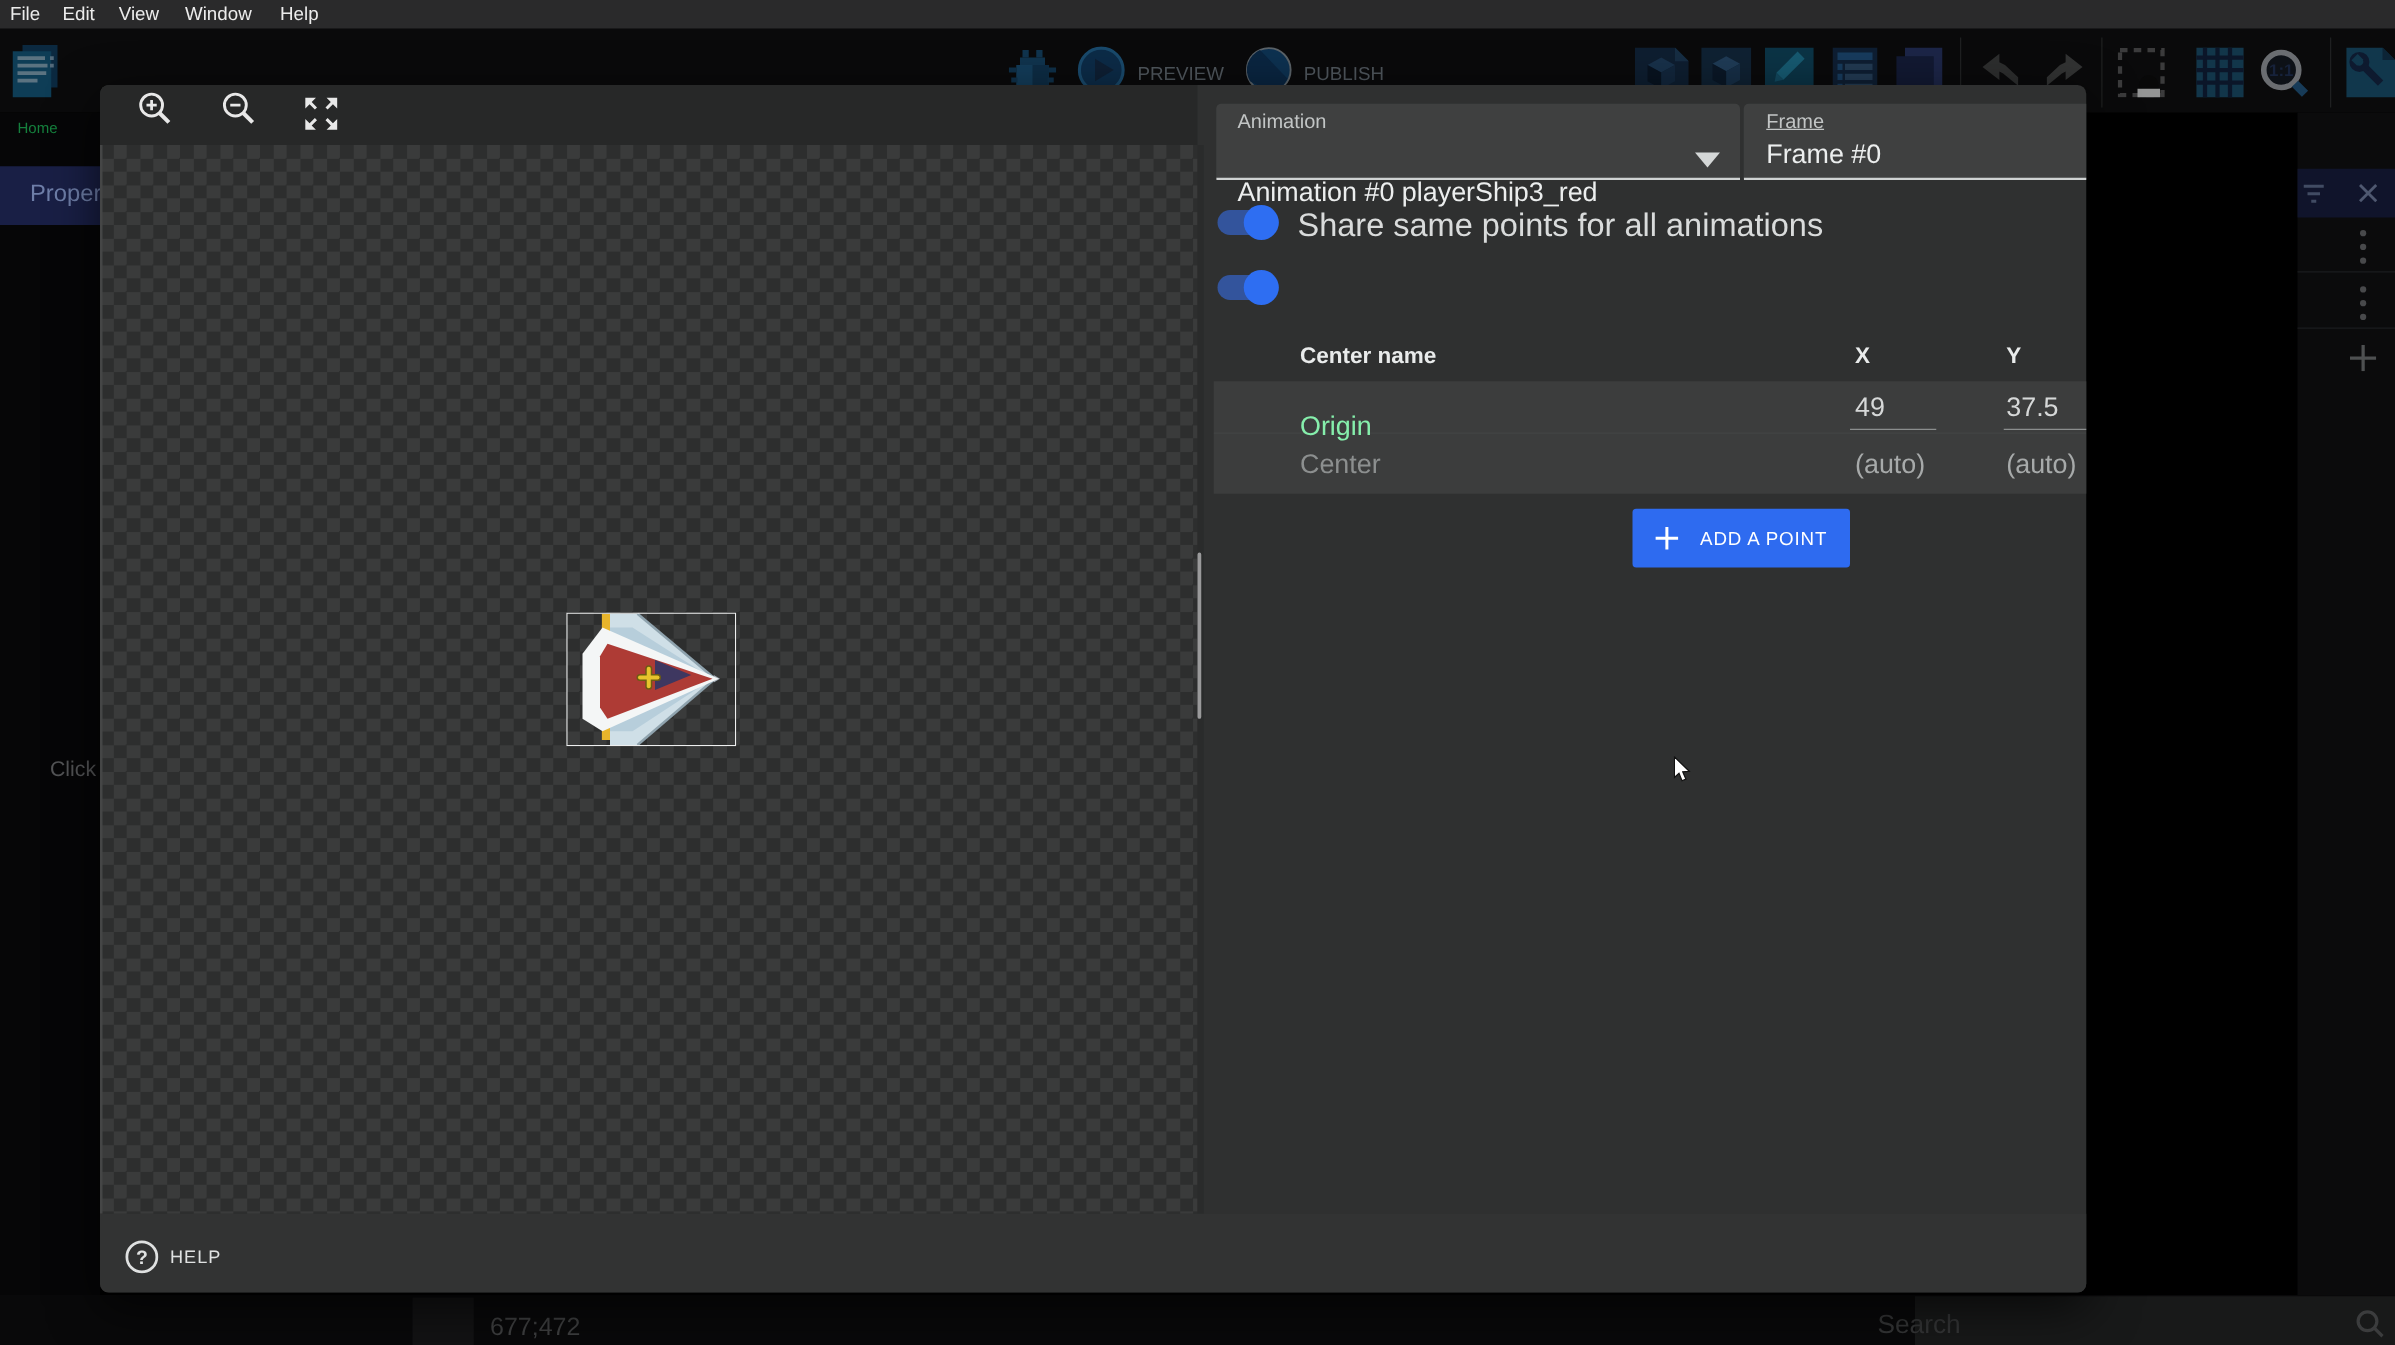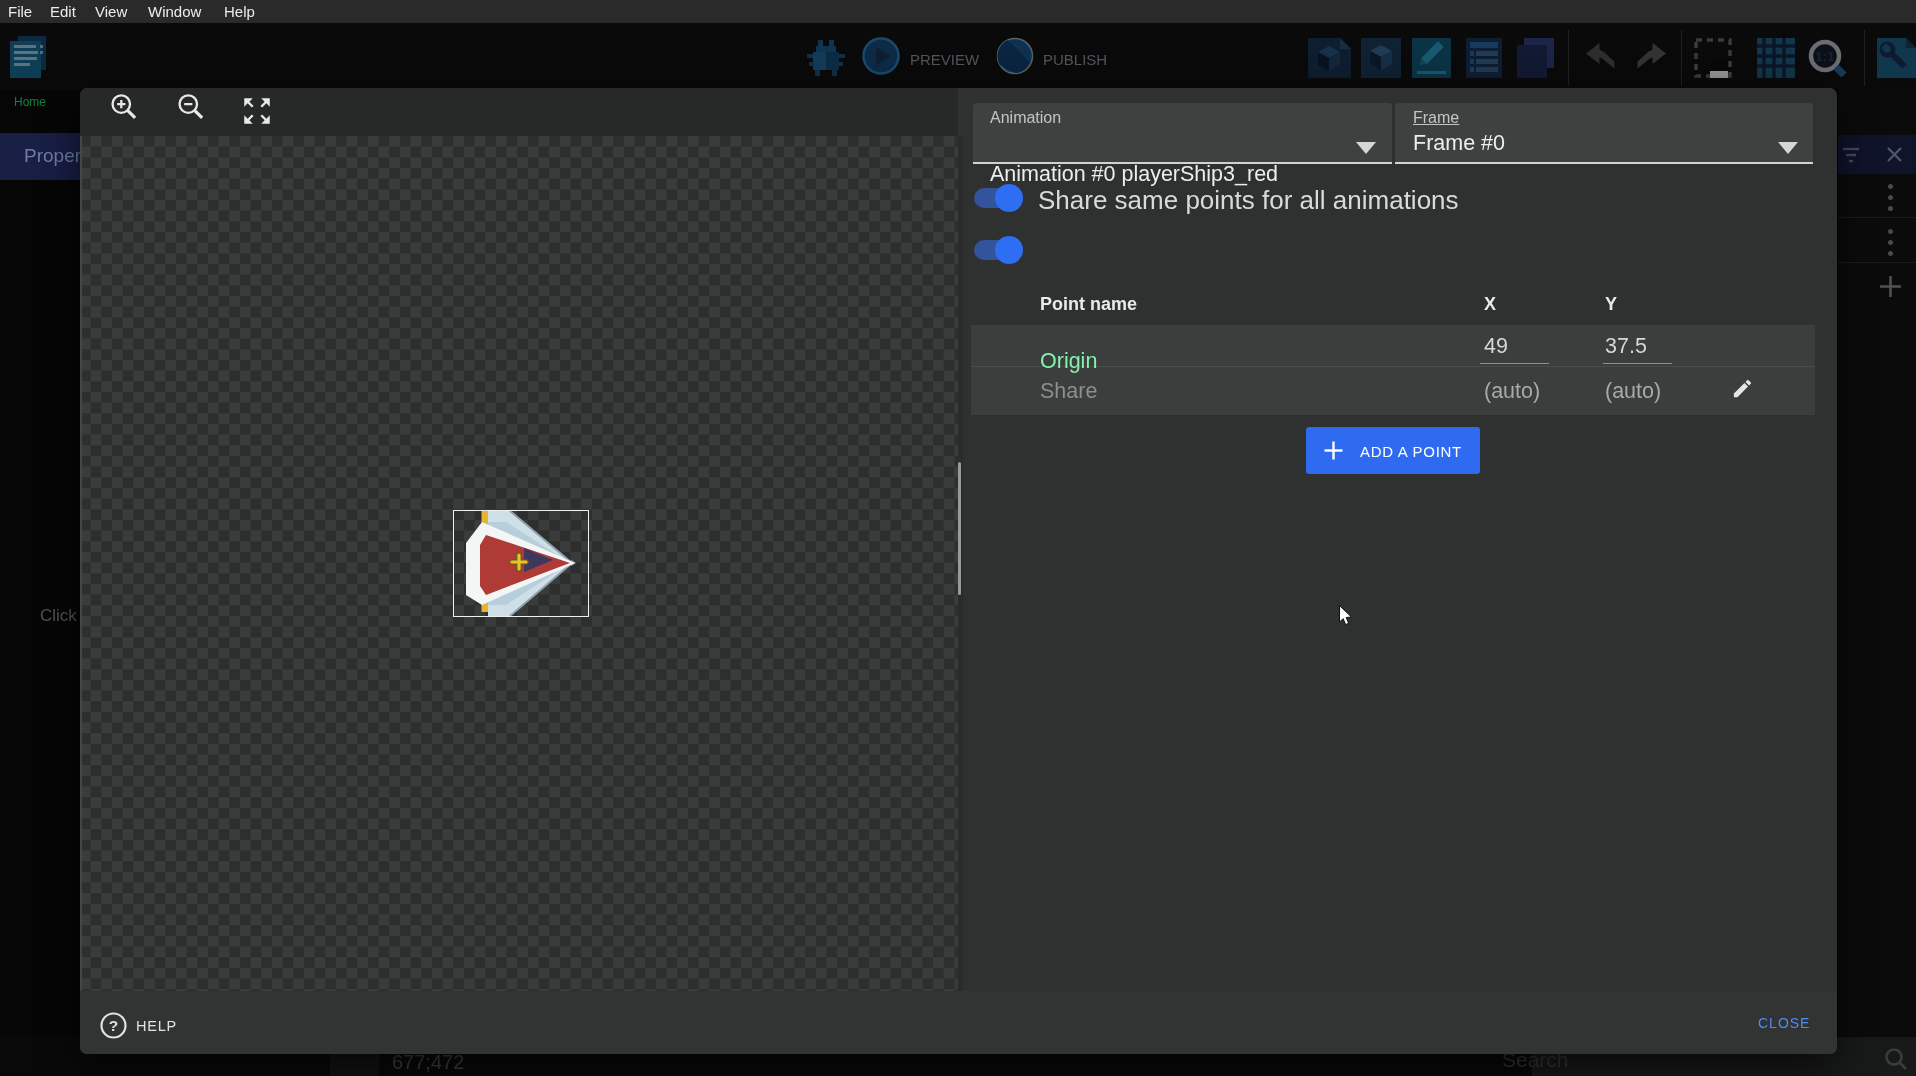--- a/index.html
+++ b/index.html
@@ -191,21 +191,21 @@
 <div class="abs" style="left:0;top:1036px;width:1916px;height:40px;background:#09090a;"></div>
 <div class="abs" style="left:330px;top:1038px;width:49px;height:38px;background:#131314;"></div>
 <span class="txt" style="left:392px;top:1051px;font-size:20px;color:#3e3f40;">677;472</span>
 <div class="abs" style="left:1532px;top:1037px;width:384px;height:39px;background:#181919;"></div>
 <span class="txt" style="left:1502px;top:1048px;font-size:21px;color:#343536;">Search</span>
 <svg class="abs" style="left:1883px;top:1046px;" width="26" height="26" viewBox="0 0 26 26">
   <circle cx="11" cy="11" r="7.5" fill="none" stroke="#3b3c3d" stroke-width="2.6"></circle>
   <line x1="16.5" y1="16.5" x2="23" y2="23" stroke="#3b3c3d" stroke-width="2.6"></line>
 </svg>
 
-<div class="abs" id="dialog" style="left:80px;top:88px;width:1757px;height:966px;background:#2f3030;border-radius:7px;overflow:hidden;box-shadow:0 12px 40px rgba(0,0,0,0.65);">
+<div class="abs" id="dialog" style="left:80px;top:68px;width:1589px;height:966px;background:#2f3030;border-radius:7px;overflow:hidden;box-shadow:0 12px 40px rgba(0,0,0,0.65);">
 
   <div class="abs" style="left:0;top:0;width:878px;height:48px;background:#272828;"></div>
 
   <div class="abs" style="left:0;top:48px;width:878px;height:855px;background:#2d2e2e;
        background-image:conic-gradient(#3a3b3b 0 25%, #2d2e2e 0 50%, #3a3b3b 0 75%, #2d2e2e 0);
        background-size:21.34px 21.34px;"></div>
   <div class="abs" style="left:0;top:48px;width:2px;height:855px;background:#454646;"></div>
 
   <svg class="abs" style="left:28px;top:5px;" width="31" height="31" viewBox="0 0 28 28">
     <circle cx="12" cy="10" r="7.9" fill="none" stroke="#e8e8e8" stroke-width="2.1"></circle>
@@ -264,32 +264,32 @@
     <div class="abs" style="right:15px;top:39px;width:0;height:0;border-left:10px solid transparent;border-right:10px solid transparent;border-top:12px solid #d4d7d7;"></div>
   </div>
 
   <div class="abs" style="left:894px;top:100px;width:49px;height:20px;background:#33549c;border-radius:10px;"></div>
   <div class="abs" style="left:915px;top:96px;width:28px;height:28px;background:#2e6ef2;border-radius:50%;"></div>
   <span class="txt" style="left:958px;top:97px;font-size:26px;color:#d9dbdb;">Share same points for all animations</span>
 
   <div class="abs" style="left:894px;top:152px;width:49px;height:20px;background:#33549c;border-radius:10px;"></div>
   <div class="abs" style="left:915px;top:148px;width:28px;height:28px;background:#2e6ef2;border-radius:50%;"></div>
 
-  <span class="txt" style="left:960px;top:206px;font-size:18px;font-weight:bold;color:#e9ebeb;">Point name</span>
+  <span class="txt" style="left:960px;top:206px;font-size:18px;font-weight:bold;color:#e9ebeb;">Center name</span>
   <span class="txt" style="left:1404px;top:206px;font-size:18px;font-weight:bold;color:#e9ebeb;">X</span>
   <span class="txt" style="left:1525px;top:206px;font-size:18px;font-weight:bold;color:#e9ebeb;">Y</span>
   <div class="abs" style="left:891px;top:237px;width:844px;height:41px;background:#3c3d3d;"></div>
   <div class="abs" style="left:891px;top:278px;width:844px;height:1px;background:#4a4b4b;"></div>
   <div class="abs" style="left:891px;top:279px;width:844px;height:48px;background:#3c3d3d;"></div>
   <span class="txt" style="left:960px;top:246px;font-size:21.5px;color:#86efac;margin-top:15px;">Origin</span>
   <span class="txt" style="left:1404px;top:246px;font-size:21.5px;color:#d6d8d8;">49</span>
   <div class="abs" style="left:1400px;top:274.5px;width:69px;height:1.5px;background:#8b8e8e;"></div>
   <span class="txt" style="left:1525px;top:246px;font-size:21.5px;color:#d6d8d8;">37.5</span>
   <div class="abs" style="left:1523px;top:274.5px;width:69px;height:1.5px;background:#8b8e8e;"></div>
-  <span class="txt" style="left:960px;top:291px;font-size:21.5px;color:#8c8f8f;">Share</span>
+  <span class="txt" style="left:960px;top:291px;font-size:21.5px;color:#8c8f8f;">Center</span>
   <span class="txt" style="left:1404px;top:291px;font-size:21.5px;color:#a7aaaa;">(auto)</span>
   <span class="txt" style="left:1525px;top:291px;font-size:21.5px;color:#a7aaaa;">(auto)</span>
   <svg class="abs" style="left:1651px;top:289px;" width="23" height="23" viewBox="0 0 24 24">
     <path fill="#e4e6e6" d="M3 17.25V21h3.75L17.81 9.94l-3.75-3.75L3 17.25zM20.71 7.04c.39-.39.39-1.02 0-1.41l-2.34-2.34a.9959.9959 0 0 0-1.41 0l-1.83 1.83 3.75 3.75 1.83-1.83z"></path>
   </svg>
 
   <div class="abs" style="left:1226px;top:339px;width:174px;height:47px;background:#2e6bf0;border-radius:3px;"></div>
   <svg class="abs" style="left:1244px;top:353px;" width="19" height="19" viewBox="0 0 19 19">
     <g stroke="#fff" stroke-width="2.4">
         <line x1="9.5" y1="0.5" x2="9.5" y2="18.5"></line>

